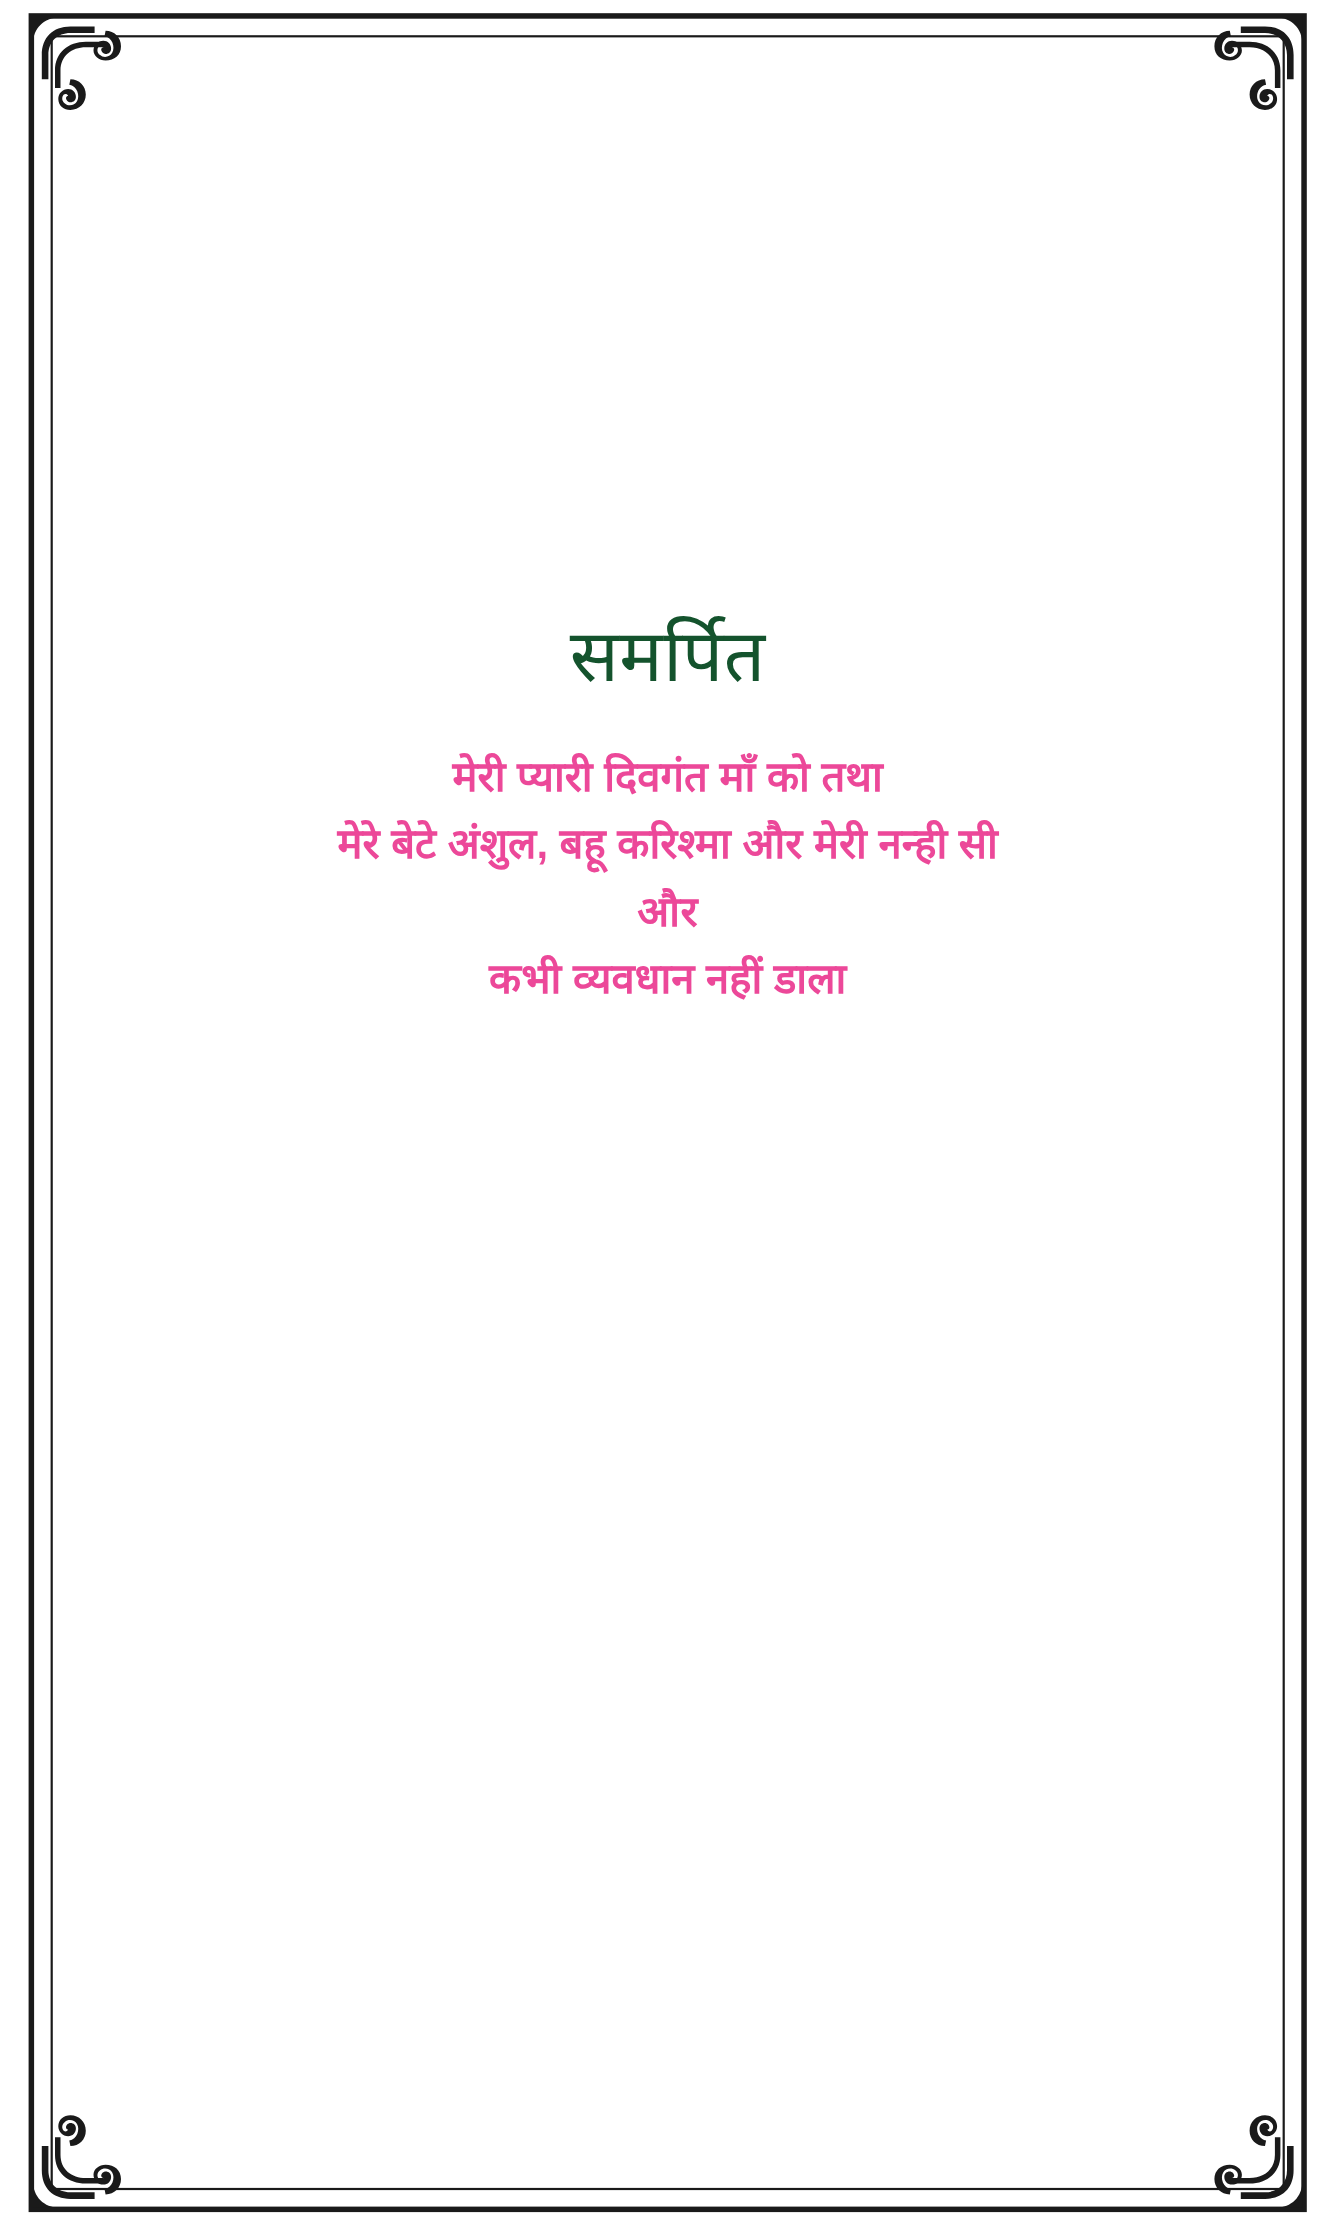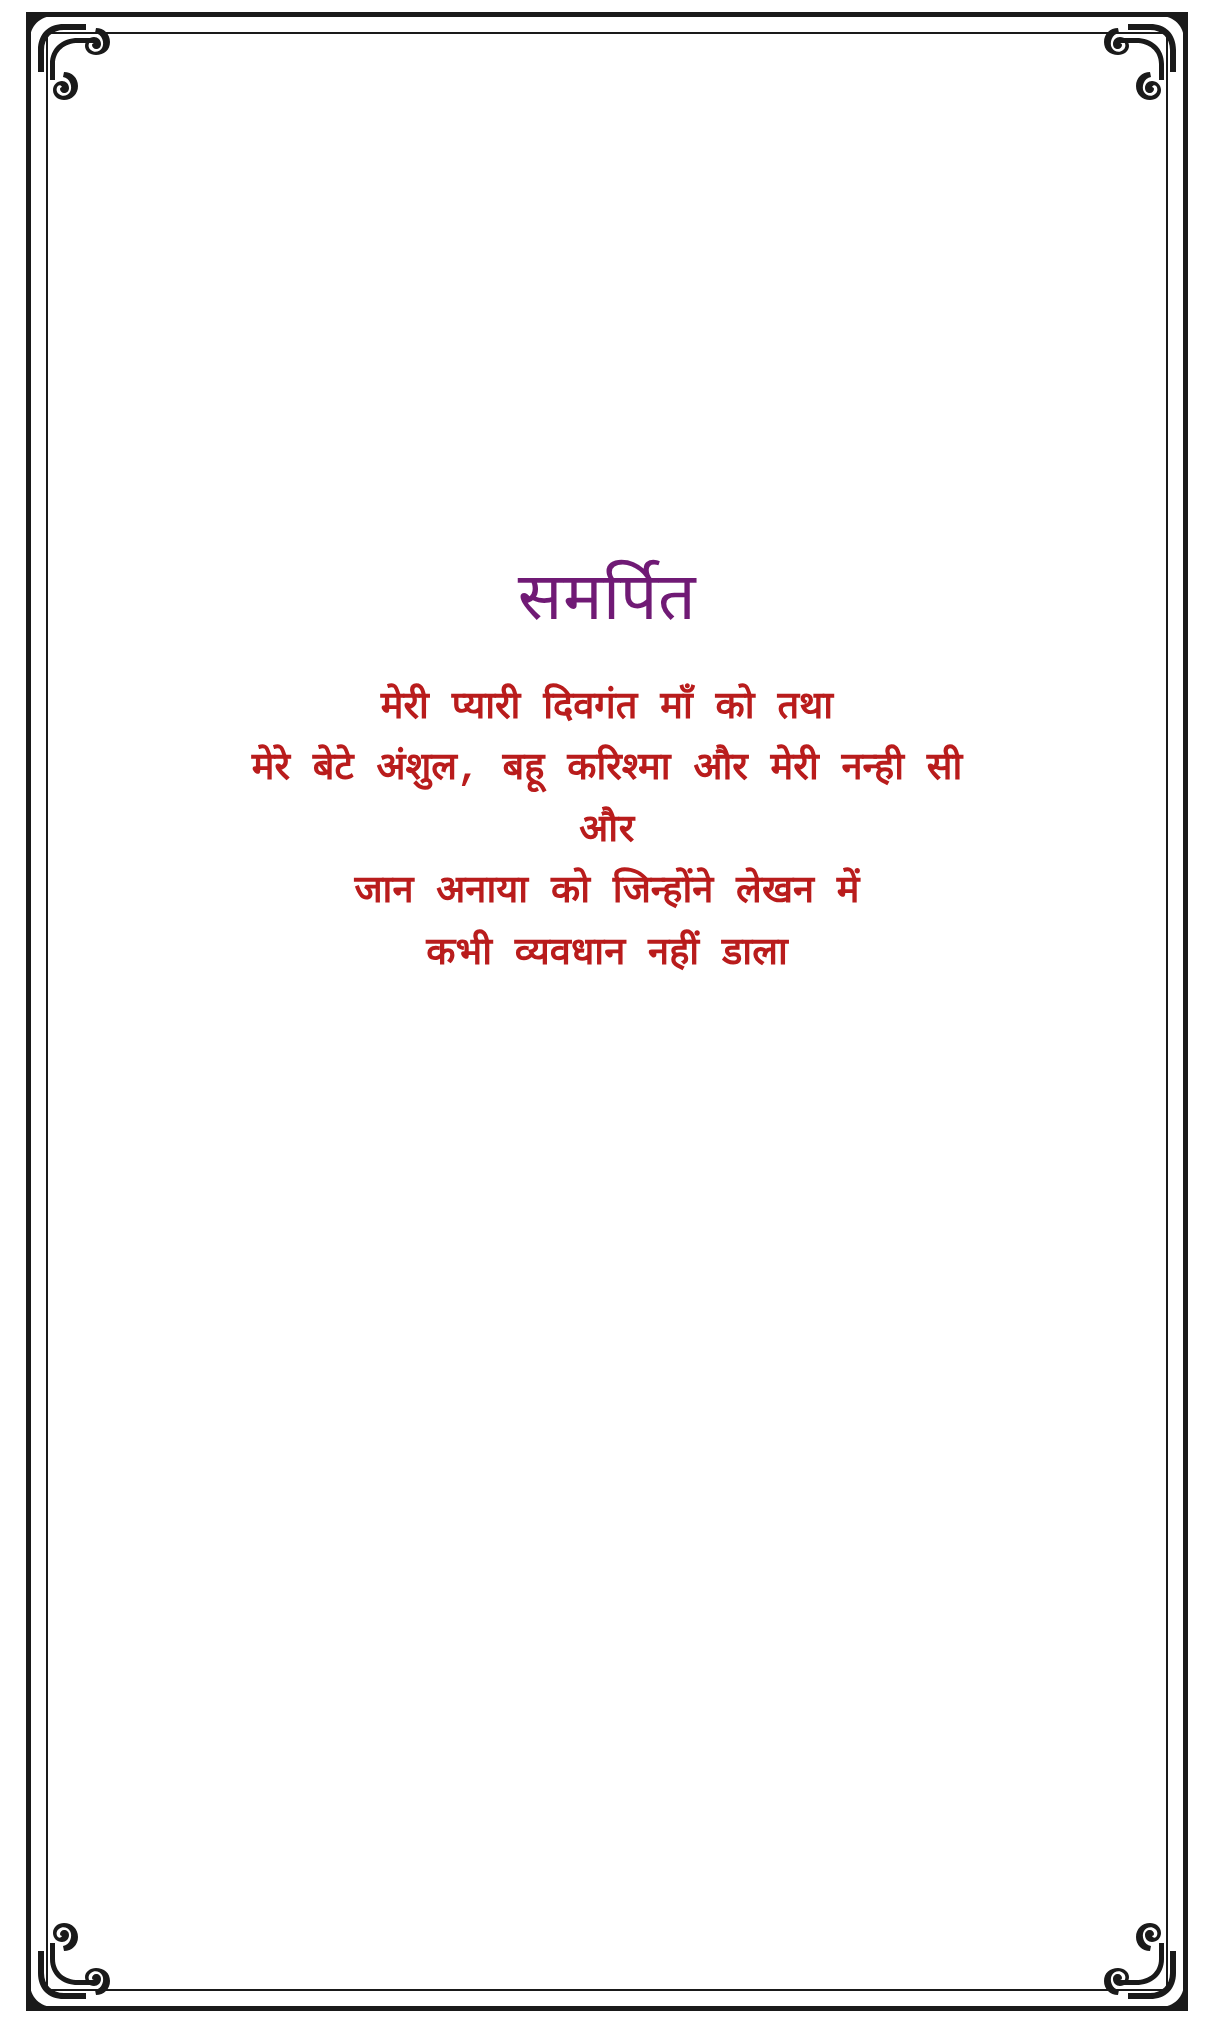--- a/index.html
+++ b/index.html
@@ -65,29 +65,29 @@
     text-align: center;
   }
 
   .dedication-title {
     font-family: "Liberation Sans", sans-serif;
     font-weight: 400;
     font-size: 66px;
     line-height: 1.1;
     letter-spacing: 0.5px;
     margin: 0 0 44px 0;
-    color: #701a75;
+    color: #14532d;
   }
 
   .dedication-body {
-    font-family: Liberation Mono, monospace;
+    font-family: Liberation Sans, sans-serif;
     font-weight: 700;
     font-size: 38px;
     line-height: 1.62;
-    color: #b91c1c;
+    color: #ec4899;
   }
   .dedication-body .line {
     display: block;
     white-space: nowrap;
   }
   .dedication-body .line.short {
     letter-spacing: 0.5px;
   }
 </style>
 </head>
@@ -139,18 +139,17 @@
   </div>
 
   <div class="content">
 
     <h1 class="dedication-title">समर्पित</h1>
 
     <div class="dedication-body">
       <span class="line">मेरी प्यारी दिवगंत माँ को तथा</span>
       <span class="line">मेरे बेटे अंशुल, बहू करिश्मा और मेरी नन्ही सी</span>
       <span class="line short">और</span>
-      <span class="line">जान अनाया को जिन्होंने लेखन में</span>
       <span class="line">कभी व्यवधान नहीं डाला</span>
     </div>
 
   </div>
 </div>
 
 </body></html>

